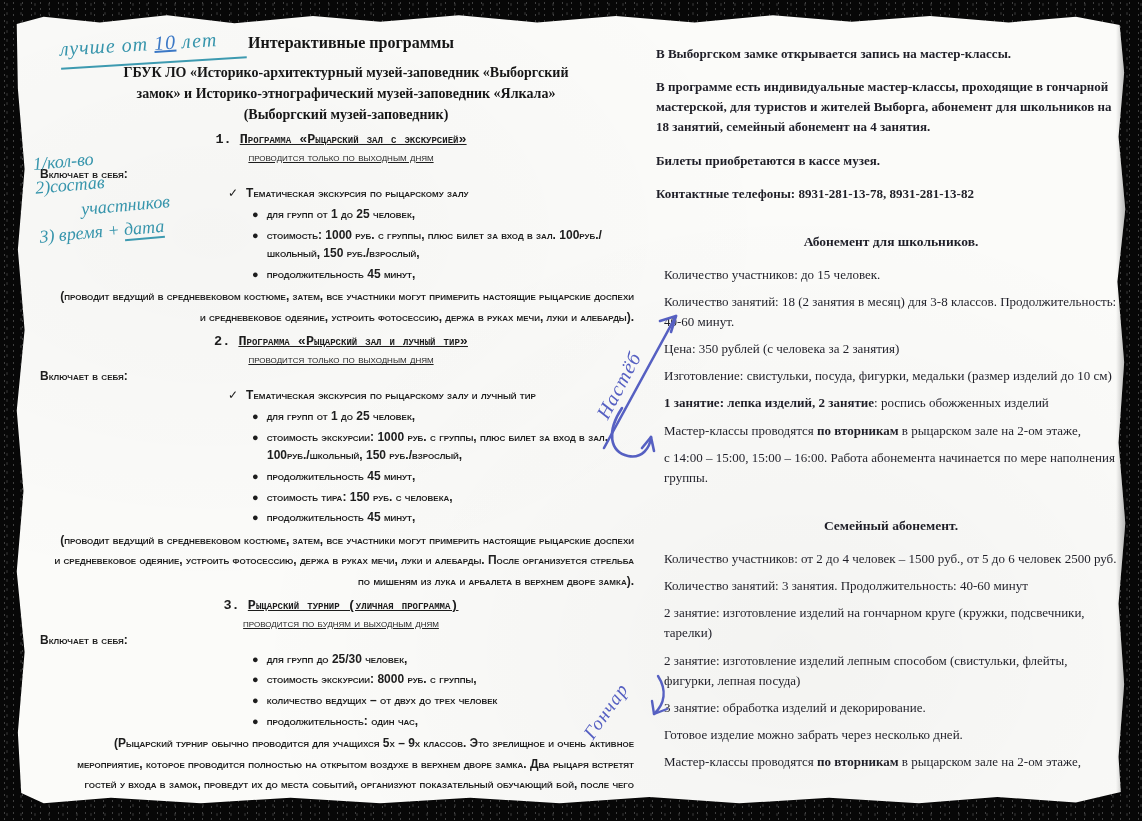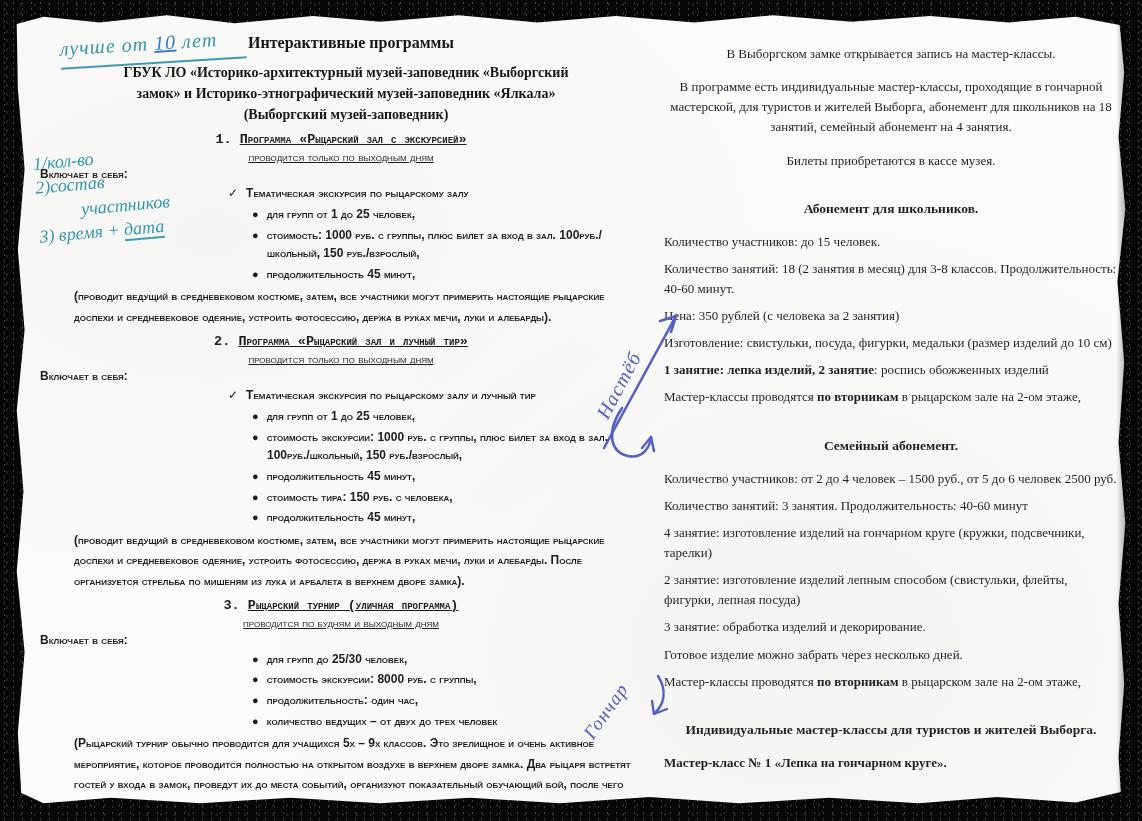--- a/index.html
+++ b/index.html
@@ -57,31 +57,31 @@
     font-size:12px;font-weight:bold;margin:0 0 3px 188px;line-height:1.5;
   }
   .check-icon{font-weight:normal;margin-right:8px;}
   ul.bullets{list-style:none;margin:0 6px 3px 212px;padding:0;}
   ul.bullets li{
     font-size:12px;font-weight:bold;line-height:1.55;
     padding-left:15px;text-indent:-15px;margin:0 0 2px;
   }
   .b-icon{font-size:11px;margin-right:8px;}
   .prog-note{
-    font-size:12px;font-weight:bold;line-height:1.7;text-align:left;
-    margin:3px 8px 5px 34px;
+    font-size:12px;font-weight:bold;line-height:1.7;text-align:right;
+    margin:3px 8px 5px 14px;
   }
   
   .page-right{
     position:absolute;left:646px;top:36px;width:470px;
     font-family:"Liberation Serif",serif;font-size:13px;color:#1f1f28;
     line-height:1.55;
   }
   .page-right p{margin:0 8px 7px;}
-  .rp-b{font-weight:normal;margin:0 0 13px !important;text-align:center;}
+  .rp-b{font-weight:bold;margin:0 0 13px !important;}
   .rp-head{
     font-size:13.5px;font-weight:bold;text-align:center;margin:28px 0 12px;
   }
   .b{font-weight:bold;}
   
   .hw{
     font-family:"Liberation Serif",serif;font-style:italic;
     color:#3795ac;position:absolute;
   }
   .hw-top{
@@ -142,44 +142,46 @@
       <p class="prog-note sc">(проводит ведущий в средневековом костюме, затем,  все участники могут примерить настоящие рыцарские доспехи и средневековое одеяние, устроить фотосессию, держа в руках мечи, луки и алебарды.  После организуется стрельба по мишеням из лука и арбалета в верхнем дворе замка).</p>
     </section>
 
     <section>
       <h2 class="prog-head sc"><span>3.</span>&nbsp;<span class="prog-title">Рыцарский турнир (уличная программа)</span></h2>
       <div class="schedule sc">проводится по будням и выходным дням</div>
       <div class="includes sc">Включает в себя:</div>
       <ul class="bullets">
         <li class="sc"><span class="b-icon">●</span><span>для групп  до 25/30 человек,</span></li>
         <li class="sc"><span class="b-icon">●</span><span>стоимость экскурсии: 8000 руб. с группы,</span></li>
+        <li class="sc"><span class="b-icon">●</span><span>количество ведущих – от двух до трех человек</span></li>
         <li class="sc"><span class="b-icon">●</span><span>продолжительность:  один час,</span></li>
-        <li class="sc"><span class="b-icon">●</span><span>количество ведущих – от двух до трех человек</span></li>
       </ul>
       <p class="prog-note sc">(Рыцарский турнир обычно проводится для учащихся 5х – 9х классов. Это  зрелищное и очень активное мероприятие, которое проводится полностью на открытом воздухе в верхнем дворе замка. Два рыцаря встретят гостей у входа в замок, проведут их до места событий,  организуют  показательный обучающий бой, после чего каждый сможет попробовать себя в испытаниях, как простых, так и более сложных (согласно возрасту учеников): от перетягивания каната до боя на безопасных мечах!).</p>
     </section>
   </div>
 
   <div class="page-right">
     <p class="rp-b">В Выборгском замке открывается запись на мастер-классы.</p>
     <p class="rp-b">В программе есть индивидуальные мастер-классы, проходящие в гончарной мастерской, для туристов и жителей Выборга, абонемент для школьников на 18 занятий, семейный абонемент на 4 занятия.</p>
     <p class="rp-b">Билеты приобретаются в кассе музея.</p>
+    <p class="rp-b">Контактные телефоны: 8931-281-13-78, 8931-281-13-82</p>
 
     <h3 class="rp-head">Абонемент для школьников.</h3>
     <p>Количество участников: до 15 человек.</p>
     <p>Количество занятий: 18 (2 занятия в месяц) для 3-8 классов. Продолжительность: 40-60 минут.</p>
     <p>Цена: 350 рублей (с человека за 2 занятия)</p>
     <p>Изготовление: свистульки, посуда, фигурки, медальки (размер изделий до 10 см)</p>
     <p><span class="b">1 занятие: лепка изделий, 2 занятие</span><span>: роспись обожженных изделий</span></p>
     <p><span>Мастер-классы проводятся </span><span class="b">по вторникам</span><span>  в рыцарском зале на 2-ом этаже,</span></p>
+    <p>с 14:00 – 15:00, 15:00 – 16:00. Работа абонемента начинается по мере наполнения группы.</p>
 
     <h3 class="rp-head">Семейный абонемент.</h3>
     <p>Количество участников: от 2 до 4 человек – 1500 руб., от 5 до 6 человек 2500 руб.</p>
     <p>Количество занятий: 3 занятия. Продолжительность: 40-60 минут</p>
-    <p>4 занятие:  изготовление изделий на гончарном круге (кружки, подсвечники, тарелки)</p>
+    <p>2 занятие:  изготовление изделий на гончарном круге (кружки, подсвечники, тарелки)</p>
     <p>2 занятие: изготовление изделий лепным способом (свистульки, флейты, фигурки, лепная посуда)</p>
     <p>3 занятие: обработка изделий и декорирование.</p>
     <p>Готовое изделие можно забрать через несколько дней.</p>
     <p><span>Мастер-классы проводятся </span><span class="b">по вторникам</span><span>  в рыцарском зале на 2-ом этаже,</span></p>
 
     <h3 class="rp-head">Индивидуальные мастер-классы для туристов и жителей Выборга.</h3>
     <p class="b">Мастер-класс № 1 «Лепка на гончарном круге».</p>
 
   </div>
 

